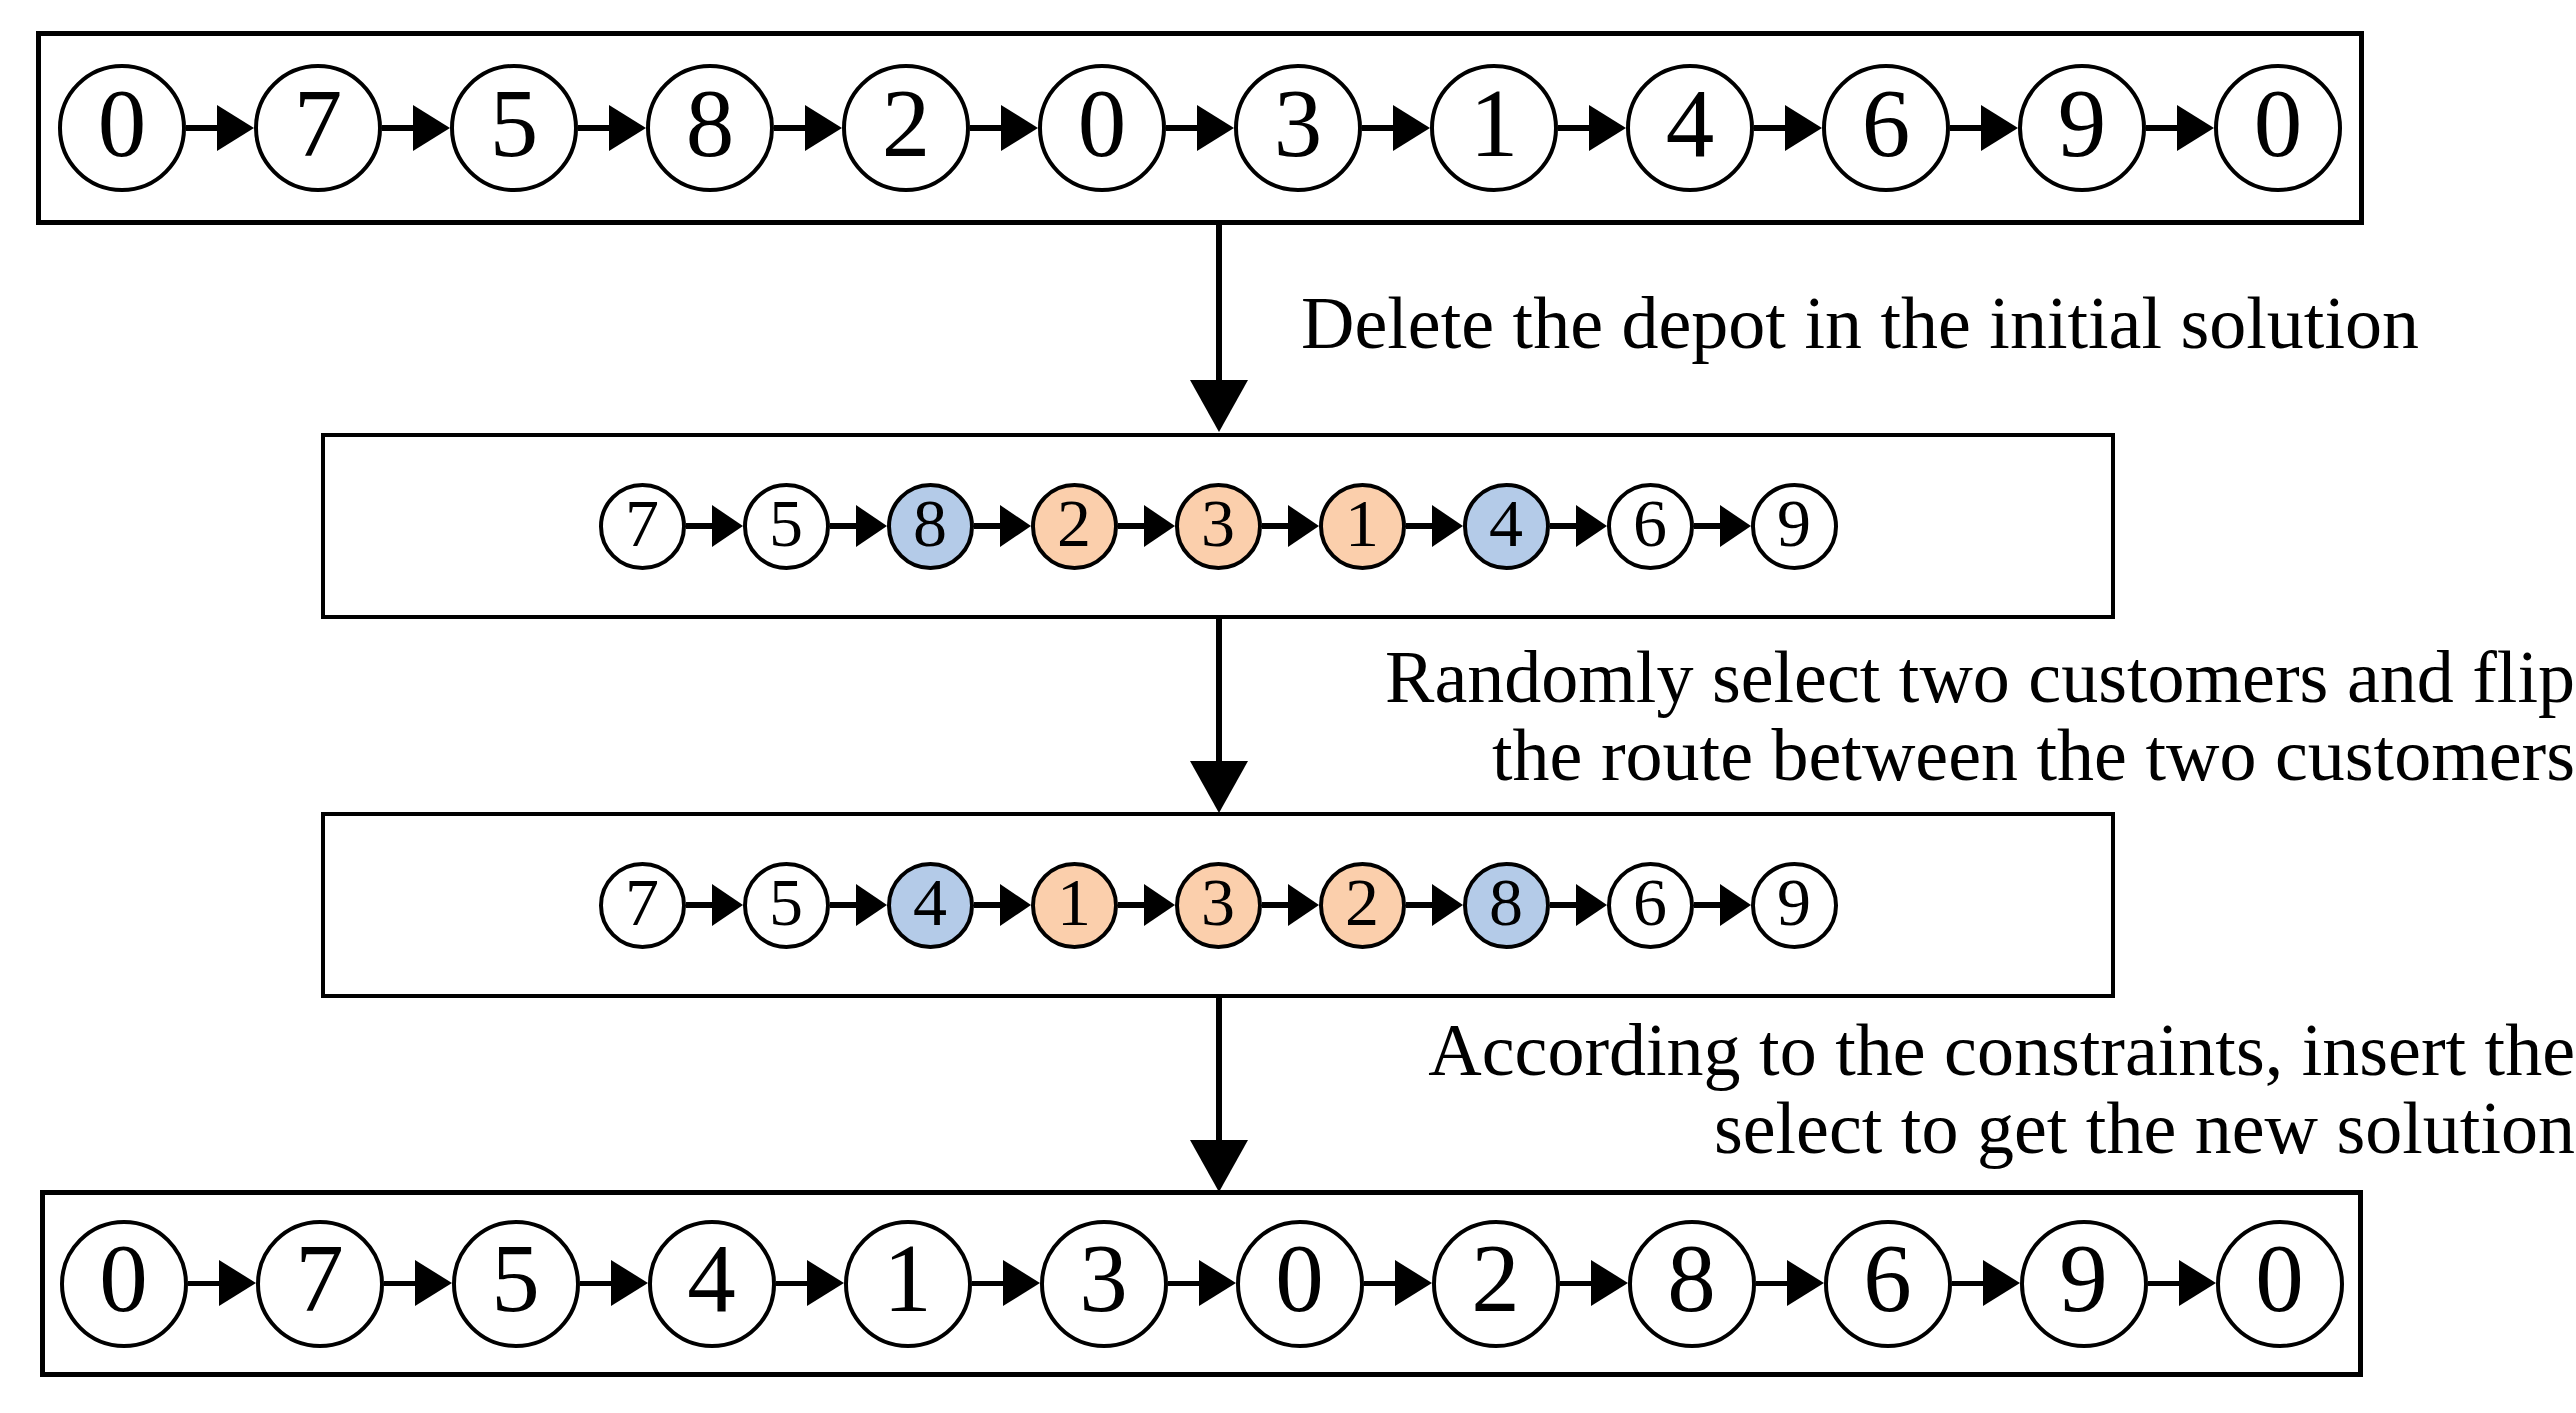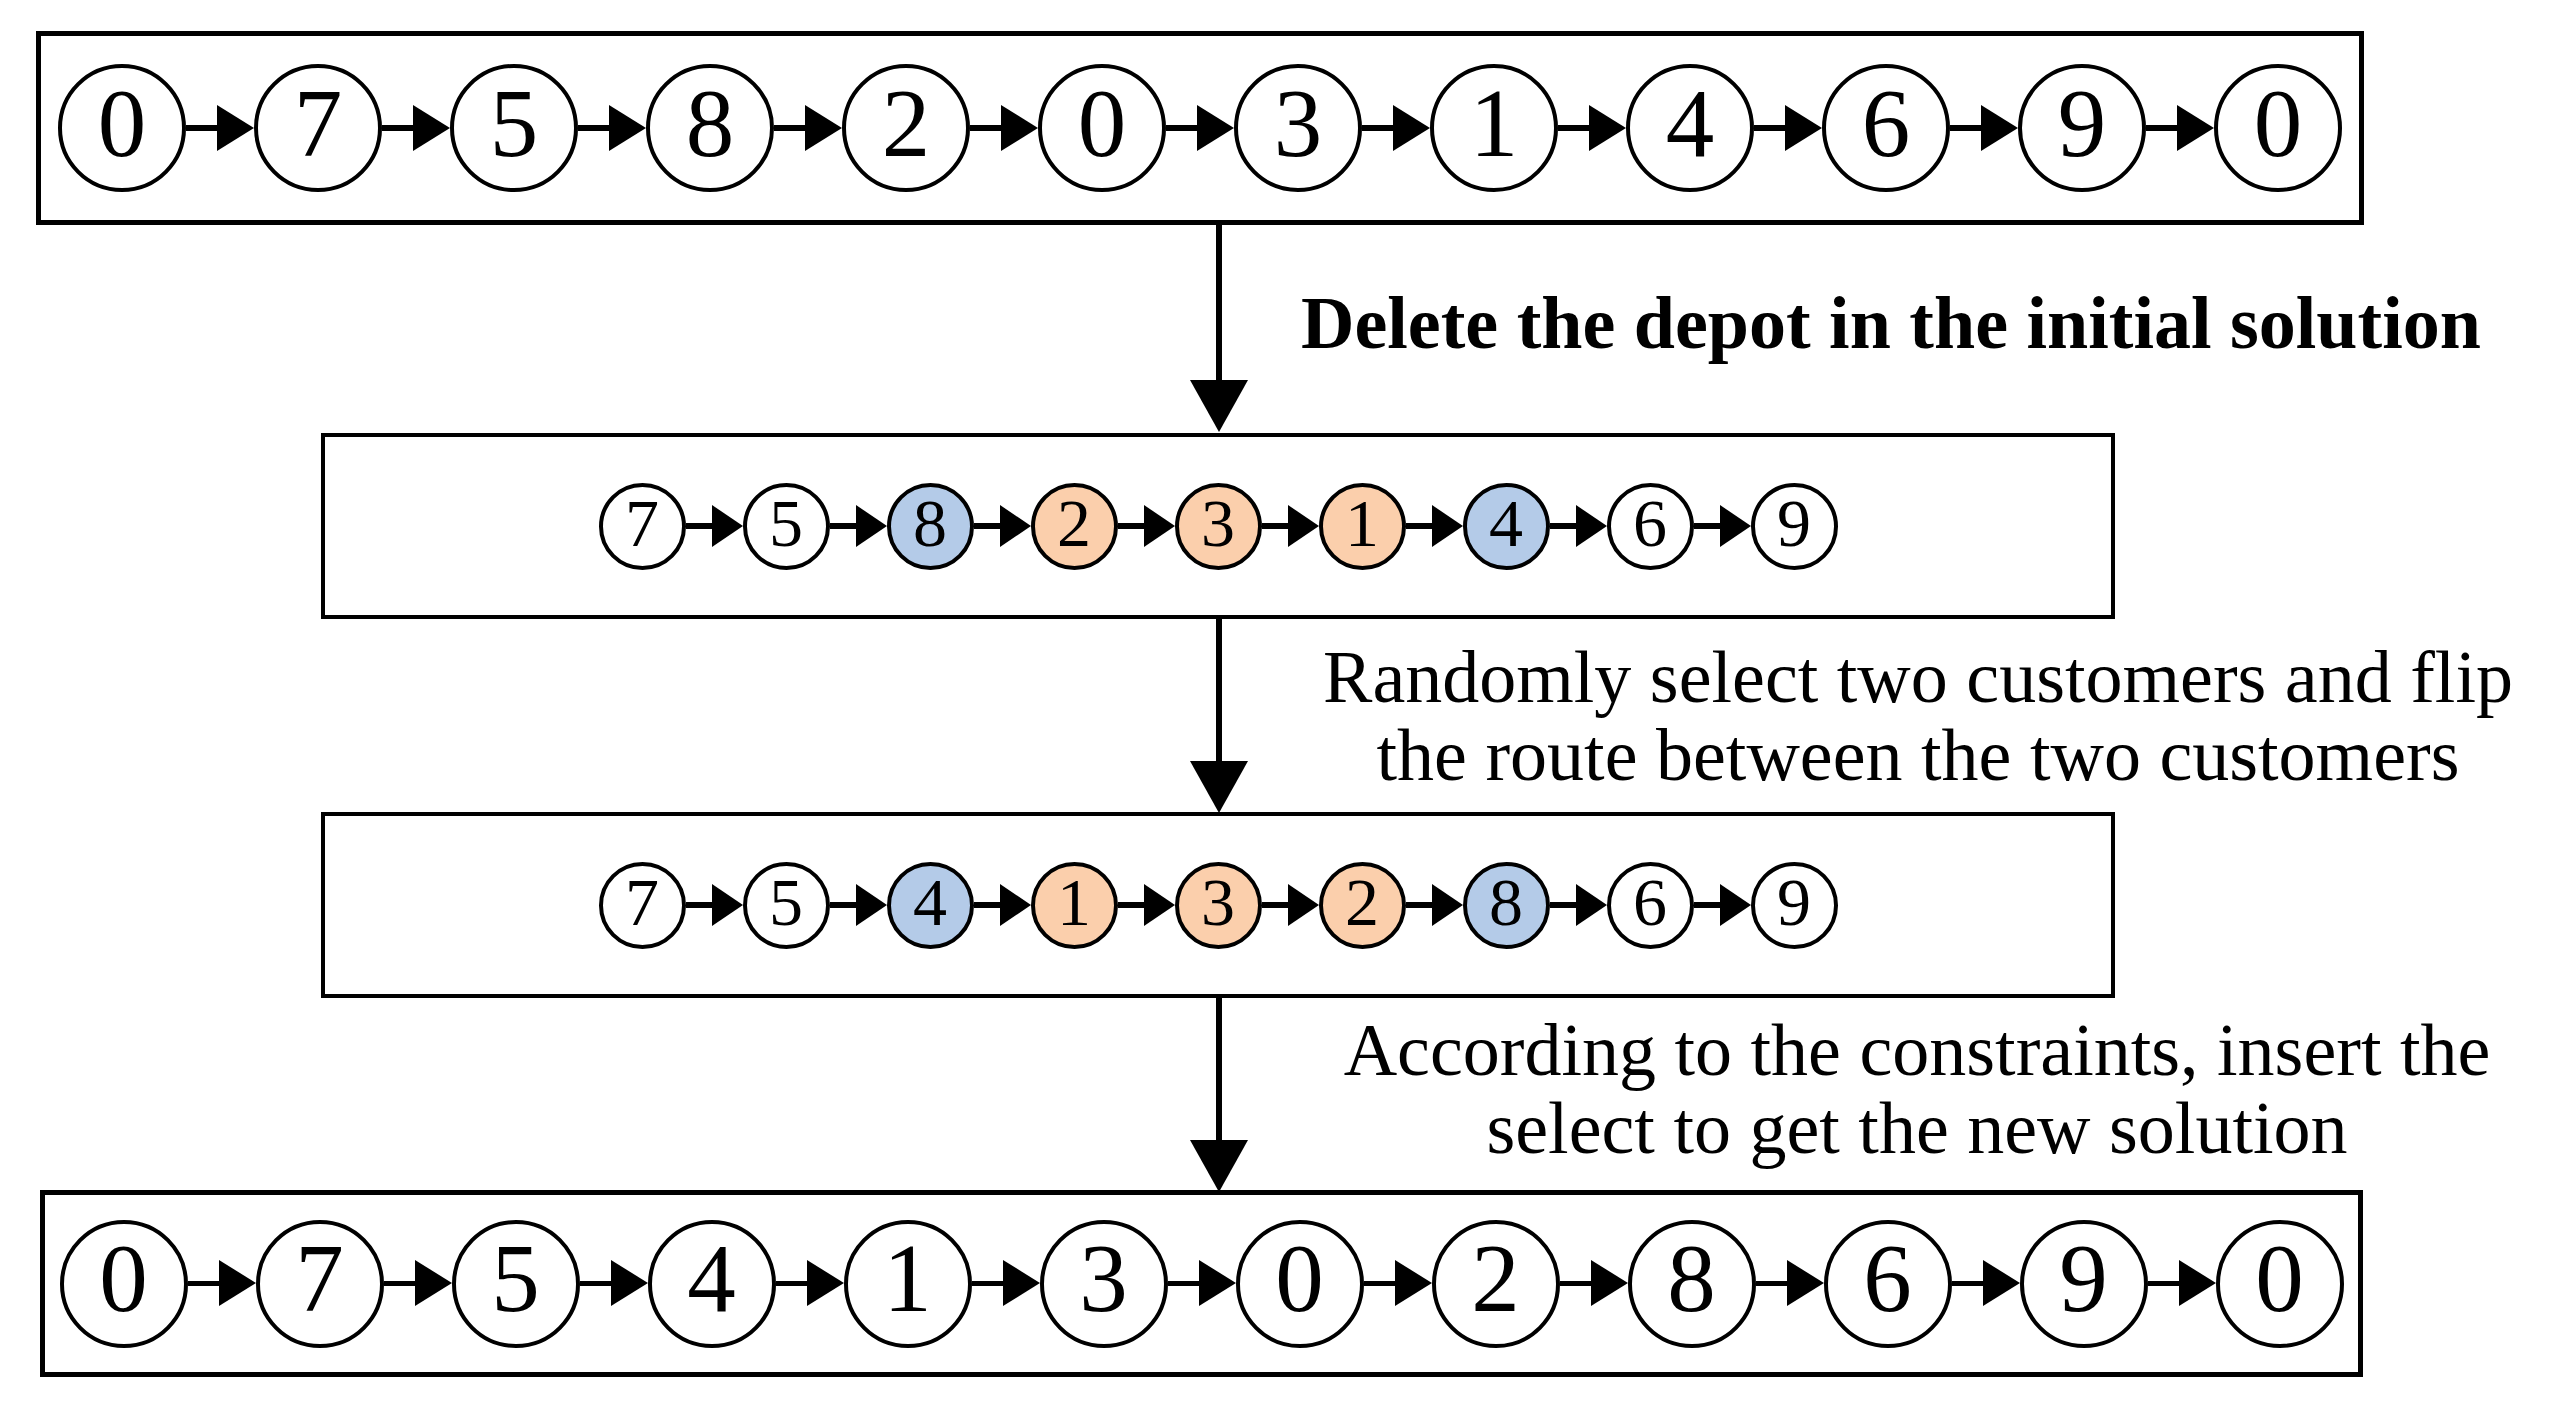--- a/index.html
+++ b/index.html
@@ -130,23 +130,23 @@
   }
 
   
   .caption {
     position: absolute;
     color: #000000;
     font-family: "Liberation Serif", "DejaVu Serif", serif;
     font-size: 74px;
     line-height: 1.06;
     white-space: pre-line;
-    text-align: center;
-  }
-  .caption.left-align { text-align: left; font-weight: bold; }
+    text-align: right;
+  }
+  .caption.left-align { text-align: left; }
 </style>
 </head>
 <body>
 
 <div id="diagram">
 
   <div class="route-box wide" style="left:36px; top:31px; width:2328px; height:194px;">
       <span class="node big">
         <span class="num">0</span>
       </span>

